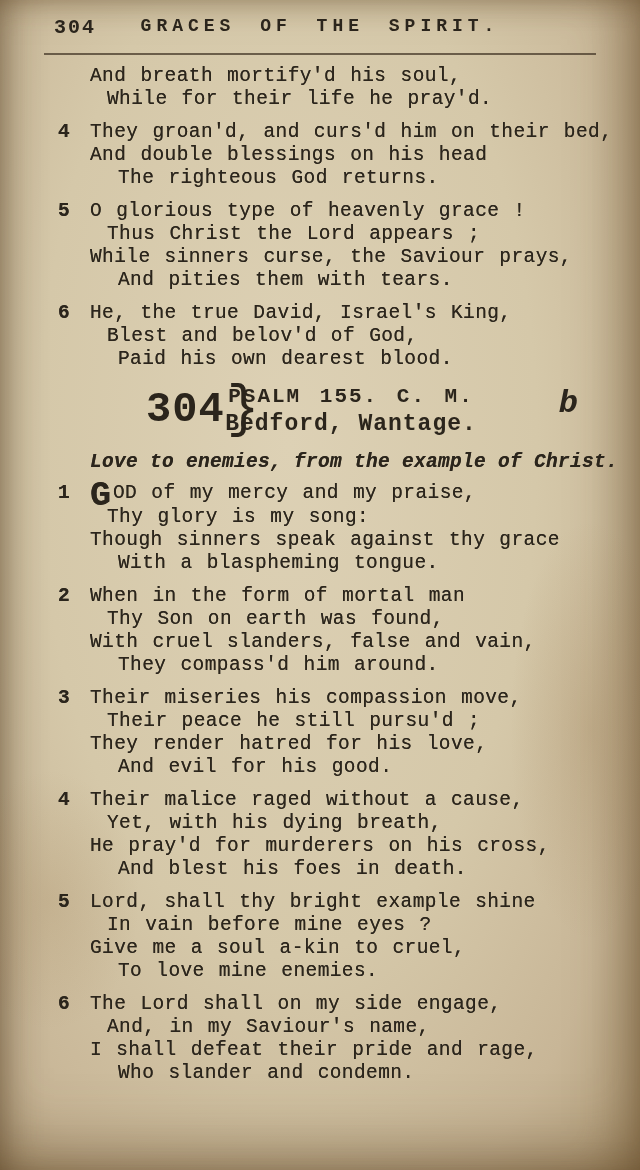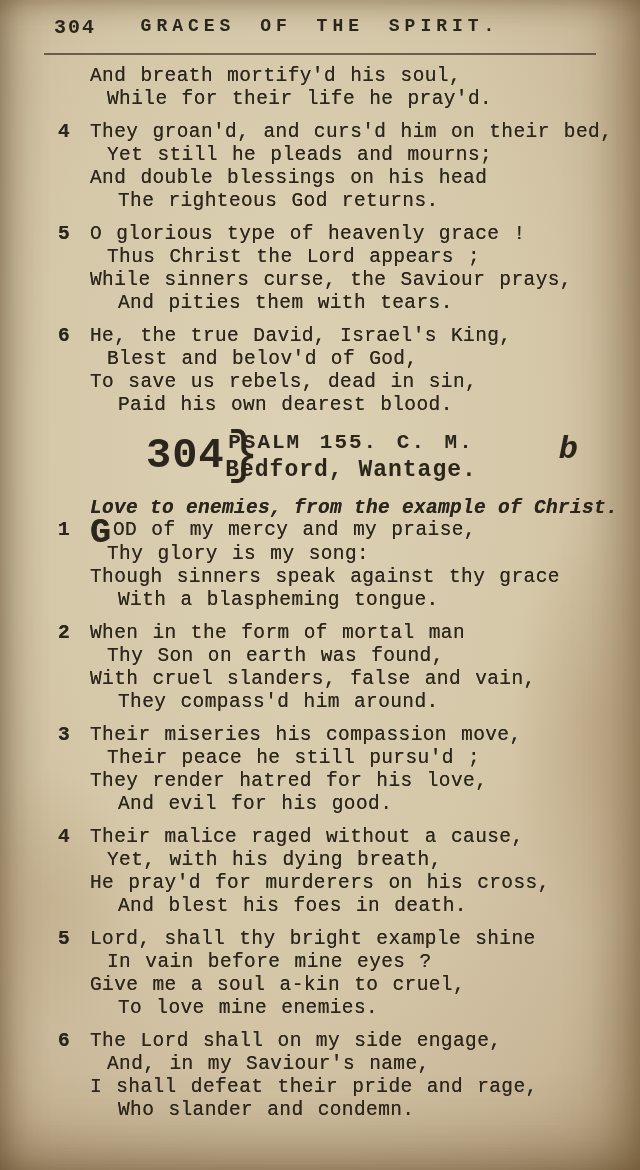--- a/index.html
+++ b/index.html
@@ -40,21 +40,21 @@
 
   
   .psalm-head{position:relative;margin:12px 0 6px 0;height:62px;}
   .big-group{position:absolute;left:56px;top:0;display:flex;align-items:center;}
   .bignum{font-size:42px;font-weight:bold;letter-spacing:1px;line-height:50px;}
   .brace{font-size:54px;font-weight:normal;line-height:54px;margin-left:2px;transform:scaleY(1.05);}
   .head-center{position:absolute;left:0;right:0;text-align:center;top:2px;}
   .head-line1{font-size:21px;font-weight:bold;letter-spacing:2px;word-spacing:4px;}
   .head-line2{font-size:23px;font-weight:bold;letter-spacing:1px;margin-top:3px;}
   .keysig{position:absolute;right:34px;top:2px;font-size:32px;font-style:italic;font-weight:bold;}
-  .subtitle{text-align:center;font-size:19.5px;font-style:italic;font-weight:bold;letter-spacing:.3px;white-space:nowrap;text-shadow:0 0 .4px rgba(43,37,28,.8);}
+  .subtitle{text-align:center;font-size:19.5px;font-style:italic;font-weight:bold;letter-spacing:.3px;margin-bottom:9px;white-space:nowrap;text-shadow:0 0 .4px rgba(43,37,28,.8);}
 </style>
 </head>
 <body>
 
 <div class="page">
   <div class="stain s1"></div>
   <div class="stain s2"></div>
 
   <div class="header">
     <span class="pageno">304</span>
@@ -64,34 +64,32 @@
 
   <div class="textcol">
 
     <div>
         <div class="stanza">
           <div class="line indent-0">And breath mortify'd his soul,</div>
           <div class="line indent-1">While for their life he pray'd.</div>
         </div>
         <div class="stanza">
           <div class="line indent-0"><span class="vnum">4</span>They groan'd, and curs'd him on their bed,</div>
-          <div class="line indent-1">Yet still he pleads and mourns;</div>
           <div class="line indent-0">And double blessings on his head</div>
           <div class="line indent-2">The righteous God returns.</div>
         </div>
         <div class="stanza">
           <div class="line indent-0"><span class="vnum">5</span>O glorious type of heavenly grace !</div>
           <div class="line indent-1">Thus Christ the Lord appears ;</div>
           <div class="line indent-0">While sinners curse, the Saviour prays,</div>
           <div class="line indent-2">And pities them with tears.</div>
         </div>
         <div class="stanza">
           <div class="line indent-0"><span class="vnum">6</span>He, the true David, Israel's King,</div>
           <div class="line indent-1">Blest and belov'd of God,</div>
-          <div class="line indent-0">To save us rebels, dead in sin,</div>
           <div class="line indent-2">Paid his own dearest blood.</div>
         </div>
       </div>
 
     <div class="psalm-head">
       <div class="big-group">
         <span class="bignum">304</span>
         <span class="brace">}</span>
       </div>
       <div class="head-center">

